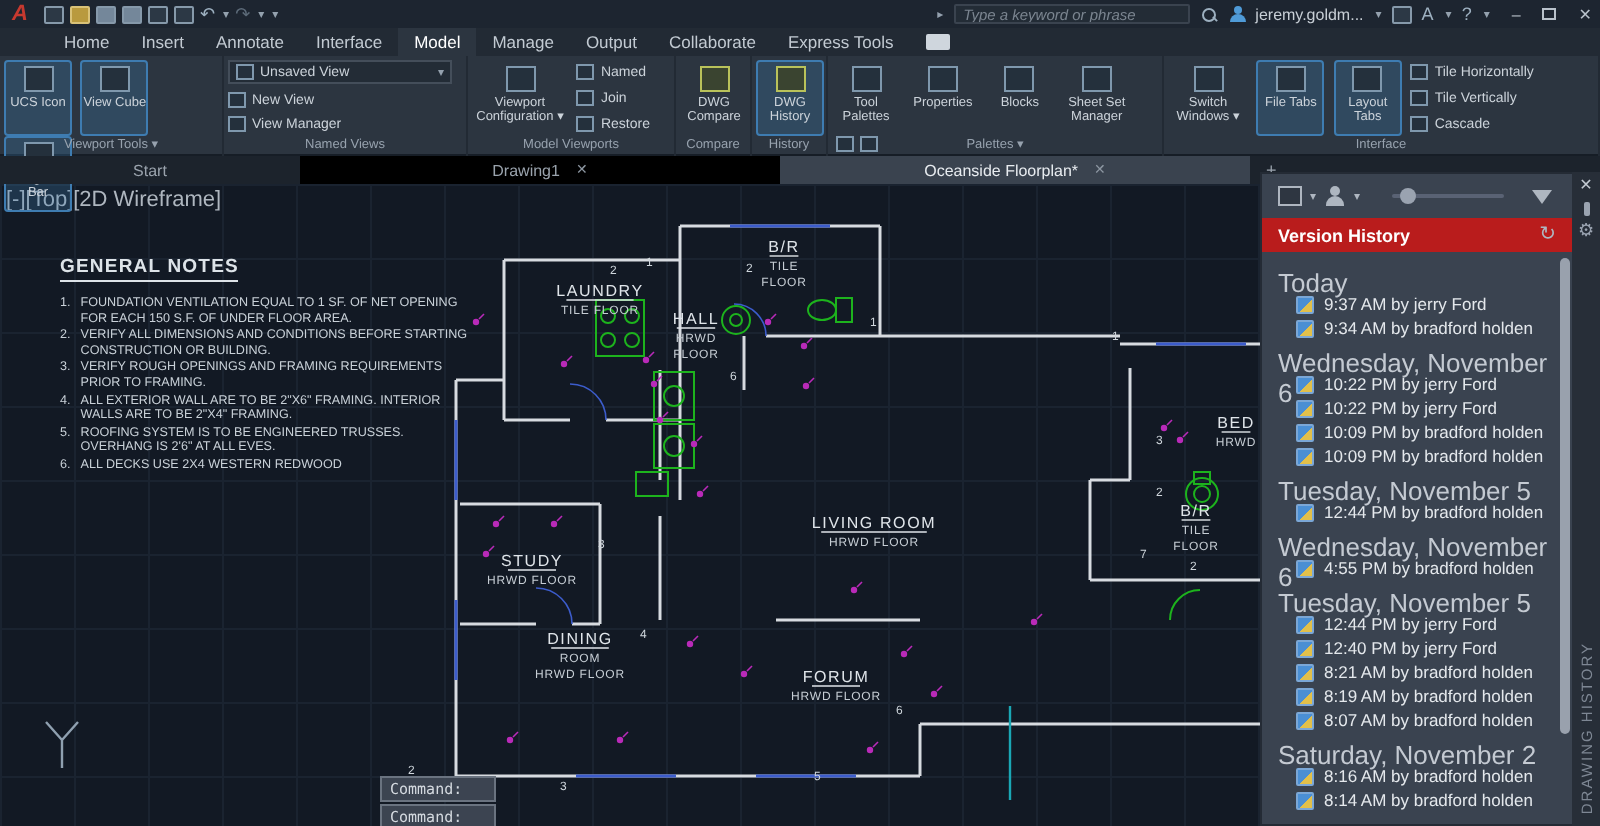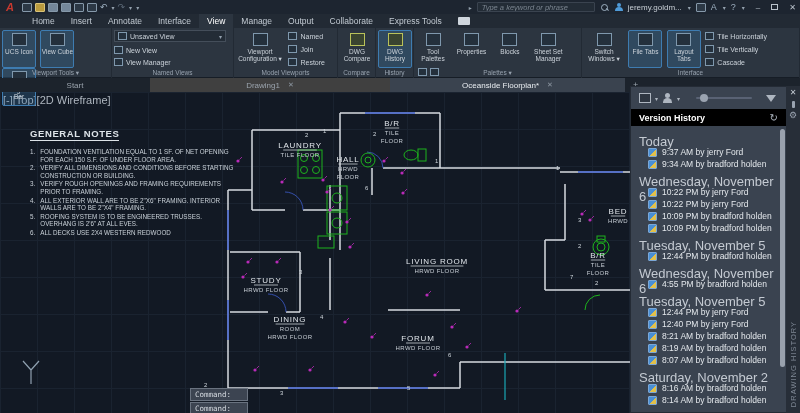--- a/index.html
+++ b/index.html
@@ -63,21 +63,21 @@
   .nv-drop .flex { flex:1; }
   .col { display:inline-flex; flex-direction:column; gap:1px; vertical-align:top; }
   .minigrid { display:inline-grid; grid-template-columns:10px 10px; gap:2px; margin-left:2px; vertical-align:top; }
   .micon { width:9px; height:8px; border:1px solid #7f98ad; background:#24303c; }
 
   
   .filetabs { position:absolute; left:0; top:78px; width:800px; height:14px; background:#1c232c;
     display:flex; align-items:stretch; z-index:40; font-size:8px; }
   .ftab { display:flex; align-items:center; justify-content:center; gap:8px; color:#9aa3ad; padding:0 10px; }
   .ftab .x { color:#8d97a2; font-size:7px; }
-  .ftab.mid { background:#404040; width:240px; }
+  .ftab.mid { background:#000000; width:240px; }
   .ftab.start { width:150px; }
   .ftab.active { background:#3a434f; color:#e8ecf0; width:235px; }
   .ftab-plus { color:#9aa3ad; font-size:9px; display:flex; align-items:center; padding:0 8px; }
 
   
   .drawing { position:absolute; left:0; top:92px; width:800px; height:321px; background:#121924;
     background-image:
       repeating-linear-gradient(to right, #1a2330 0 1px, transparent 1px 37px),
       repeating-linear-gradient(to bottom, #1a2330 0 1px, transparent 1px 37px); }
   .vp-label { position:absolute; left:3px; top:94px; font-size:11px; color:#aeb6bf; z-index:5; }
@@ -110,21 +110,21 @@
   .vh-toolbar { height:22px; display:flex; align-items:center; gap:4px; padding:0 8px; }
   .tb-ic { width:12px; height:10px; border:1px solid #aeb6c0; background:#2e3641; }
   .tb-person { position:relative; width:11px; height:11px; }
   .tb-person::before { content:""; position:absolute; left:3px; top:0; width:5px; height:5px; border-radius:50%; background:#aeb6c0; }
   .tb-person::after { content:""; position:absolute; left:1px; top:5px; width:9px; height:5px; border-radius:5px 5px 0 0; background:#aeb6c0; }
   .tb-caret { color:#aeb6c0; font-size:6px; }
   .slider { position:relative; width:56px; height:2px; background:#596274; border-radius:1px; margin-left:auto; }
   .knob { position:absolute; left:4px; top:-3px; width:8px; height:8px; border-radius:50%; background:#9aa3b0; }
   .funnel { width:0; height:0; border-left:5px solid transparent; border-right:5px solid transparent;
     border-top:7px solid #aeb6c0; margin-left:10px; margin-right:2px; position:relative; }
-  .vh-header { height:17px; background:#000000; display:flex; align-items:center; padding:0 8px; }
+  .vh-header { height:17px; background:#b91c1c; display:flex; align-items:center; padding:0 8px; }
   .vh-title { font-size:9px; font-weight:bold; color:#ffffff; flex:1; }
   .refresh { color:#aeb6c0; font-size:10px; line-height:10px; }
   .vh-list { flex:1; position:relative; overflow:hidden; padding:4px 10px 0 8px; }
   .vh-date { font-size:13px; color:#c4cad2; height:10px; margin-top:4px; margin-bottom:2px; }
   .vh-entry { display:flex; align-items:center; gap:5px; height:12px; padding-left:9px; font-size:8.5px; color:#e4e8ec; }
   .vfile { width:9px; height:9px; border-radius:1px; flex:none;
     background:linear-gradient(135deg,#4a8fd4 55%, #e2c04a 55%); border:1px solid #7ba7d6; }
   .vscroll { position:absolute; right:1px; top:3px; width:5px; height:238px; background:#99a1ad; border-radius:3px; }
   .strip { width:14px; background:#272e38; display:flex; flex-direction:column; align-items:center; padding-top:2px; position:relative; }
   .strip .x { color:#c3cad2; font-size:8px; line-height:10px; }
@@ -169,21 +169,21 @@
       <span class="restore-box"></span>
       <span class="winbtn">✕</span>
     </div>
   </div>
 
   <div class="ribbontabs">
       <div class="rtab">Home</div>
       <div class="rtab">Insert</div>
       <div class="rtab">Annotate</div>
       <div class="rtab">Interface</div>
-      <div class="rtab active">View</div>
+      <div class="rtab active">Model</div>
       <div class="rtab">Manage</div>
       <div class="rtab">Output</div>
       <div class="rtab">Collaborate</div>
       <div class="rtab">Express Tools</div>
       <div class="ws-icon"></div>
     </div>
 
   <div class="ribbon">
 
     <div class="rpanel" style="width:112px">

